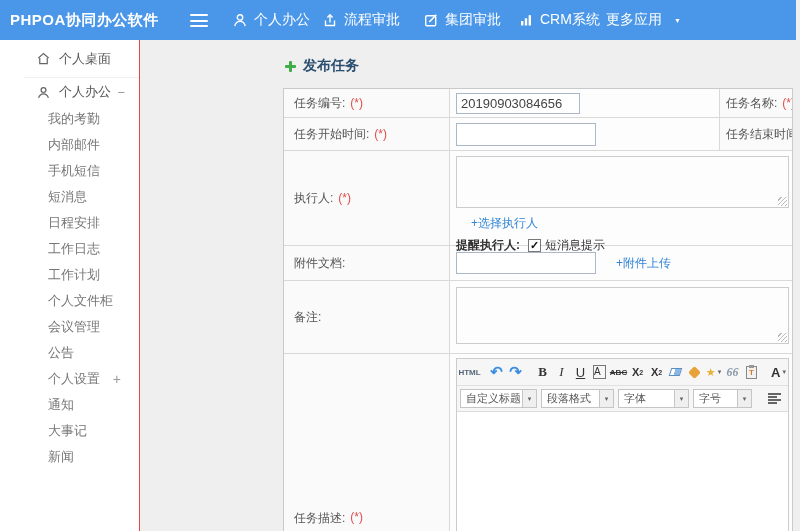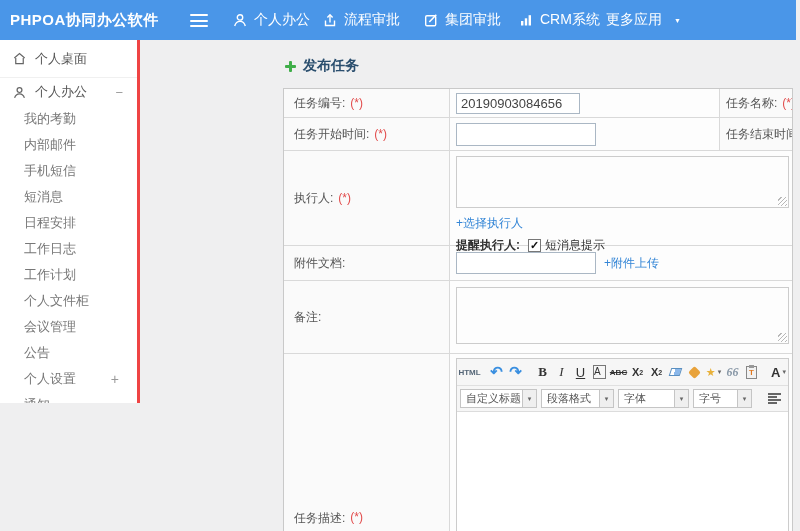--- a/index.html
+++ b/index.html
@@ -12,22 +12,22 @@
           color:#fff; font-size:15px; font-weight:bold; letter-spacing:.5px; }
   .hamburger { position:absolute; left:190px; top:14px; width:18px; height:13px; cursor:pointer;
                display:flex; flex-direction:column; justify-content:space-between; }
   .hamburger i { display:block; height:2px; background:#fff; border-radius:1px; }
   .nav-item { position:absolute; top:0; height:40px; display:flex; align-items:center;
               color:#fff; font-size:14px; cursor:pointer; }
   .nav-item svg { margin-right:6px; }
   .caret { font-size:7px; margin-left:12px; color:#fff; }
 
   
-  .sidebar { position:absolute; left:0; top:40px; width:140px; height:363px; background:#fff;
-             border-right:3px solid #ef4444; overflow:hidden; z-index:4; }
+  .sidebar { position:absolute; left:0; top:40px; width:140px; height:491px; background:#fff;
+             border-right:1px solid #ef4444; overflow:hidden; z-index:4;padding-left:24px; }
   .side-top { position:relative; display:flex; align-items:center; padding-left:12px;
               color:#555; font-size:13px; cursor:pointer; }
   .side-top svg { margin-right:8px; }
   .row-desktop { height:38px; border-bottom:1px solid #f0f0f0; }
   .row-office { height:28px; }
   .expander { position:absolute; right:14px; color:#999; font-size:13px; }
   .side-sub { height:26px; display:flex; align-items:center; padding-left:24px;
               color:#777; font-size:13px; position:relative; cursor:pointer; }
   .side-sub .expander { right:18px; font-size:14px; }
 
@@ -58,28 +58,28 @@
          padding:0 4px; display:flex; align-items:center; }
   .txt-taskno { width:124px; height:21px; }
   .txt-date   { width:140px; height:23px; }
   .txt-attach { width:140px; height:22px; }
 
   .tarea { position:relative; border:1px solid #ccc; background:#fdfdfd; width:333px; }
   .ta-exec   { height:52px; }
   .ta-remark { height:57px; margin-top:1px; }
   .grip { position:absolute; right:1px; bottom:1px; width:9px; height:9px;
           background:repeating-linear-gradient(135deg, transparent 0 2px, #b8b8b8 2px 3px); }
-  a.lnk { color:#3385d6; font-size:12px; text-decoration:none; cursor:pointer; }
+  a.lnk { color:#3385d6; font-size:12px; text-decoration:none; cursor:pointer;margin-left:15px; }
   .exec-link { display:inline-block; margin-top:7px; }
   .remind-line { display:flex; align-items:center; margin-top:5px; font-size:12px; color:#333; }
   .remind-lab { font-weight:bold; margin-right:8px; }
   .cb { width:13px; height:13px; border:1px solid #777; background:#fff; margin-right:4px;
         font-size:11px; line-height:11px; text-align:center; color:#111; font-weight:bold; cursor:pointer; }
   .attach-row { display:flex; align-items:center; }
-  .attach-row a { margin-left:8px; }
+  .attach-row a { margin-left:20px; }
   .desc-c1 { align-items:flex-start; padding-top:156px; }
 
   
   .editor { margin:0; width:333px; border:1px solid #ccc; background:#fff; height:300px;
             display:flex; flex-direction:column; overflow:hidden; }
   .tb1 { height:27px; background:#f6f6f6; border-bottom:1px solid #e0e0e0; display:flex;
          align-items:center; padding:0 3px; white-space:nowrap; overflow:hidden; }
   .tb2 { height:26px; background:#f6f6f6; border-bottom:1px solid #dcdcdc; display:flex;
          align-items:center; padding:0 3px; white-space:nowrap; overflow:hidden; }
   .tbtn { display:inline-flex; align-items:center; justify-content:center; min-width:17px;

